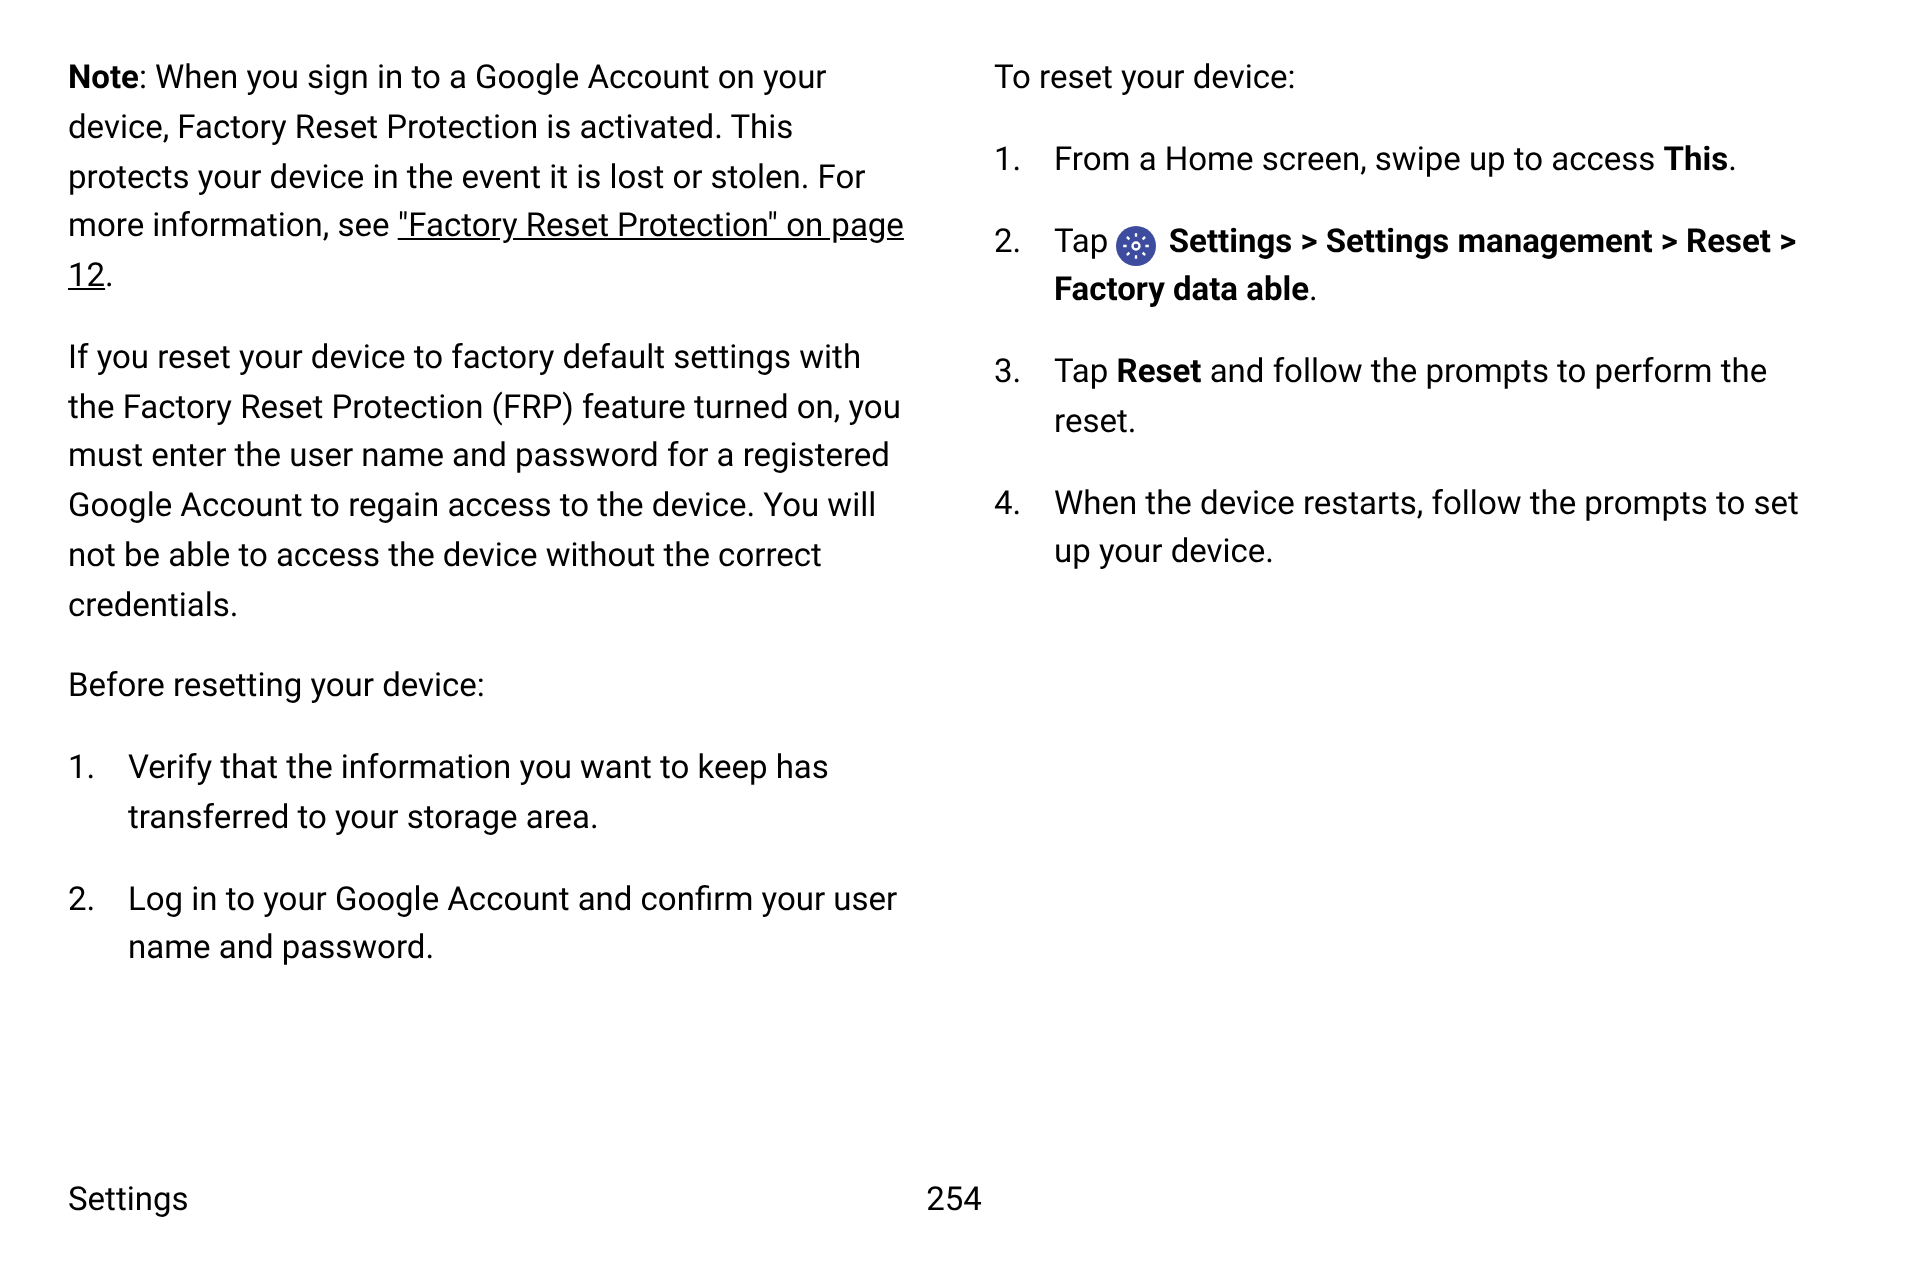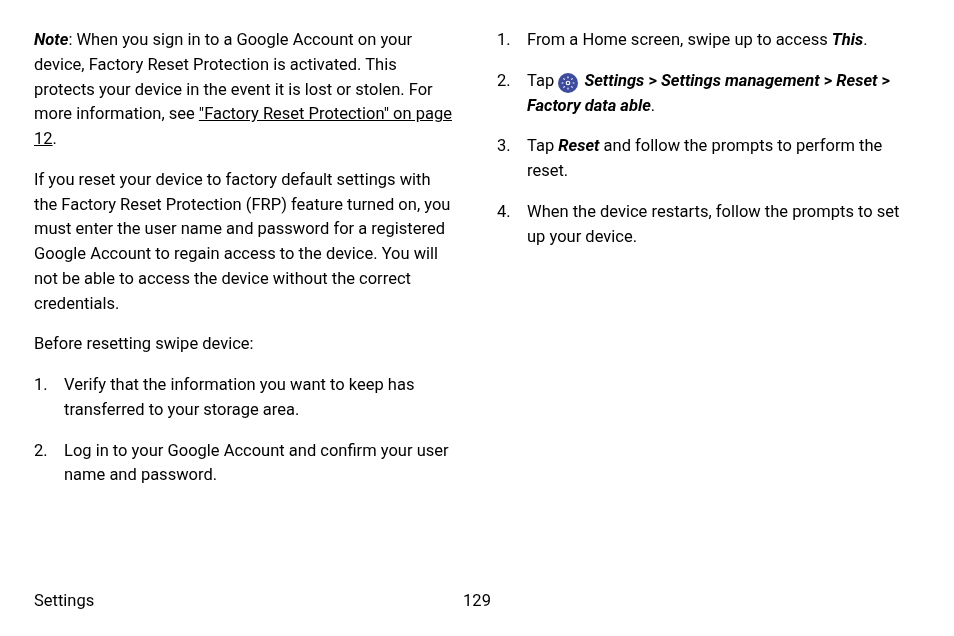--- a/index.html
+++ b/index.html
@@ -24,21 +24,20 @@
     }
     .col {
       flex: 1;
       min-width: 0;
     }
     p {
       margin-bottom: 16px;
     }
     .bold {
       font-weight: 700;
-      font-style: italic;
     }
     .underline {
       text-decoration: underline;
     }
     ol {
       list-style: none;
       counter-reset: item;
     }
     ol li {
       counter-increment: item;
@@ -88,28 +87,29 @@
   </style>
 </head>
 <body>
 
 <div class="columns">
   <div class="col">
     <p>
       <span class="bold">Note</span><span>: When you sign in to a Google Account on your device, Factory Reset Protection is activated. This protects your device in the event it is lost or stolen. For more information, see </span><span class="underline">"Factory Reset Protection" on page 12</span><span>.</span>
     </p>
     <p>If you reset your device to factory default settings with the Factory Reset Protection (FRP) feature turned on, you must enter the user name and password for a registered Google Account to regain access to the device. You will not be able to access the device without the correct credentials.</p>
-    <p>Before resetting swipe device:</p>
+    <p>Before resetting your device:</p>
     <ol>
       <li>Verify that the information you want to keep has transferred to your storage area.</li>
       <li>Log in to your Google Account and confirm your user name and password.</li>
     </ol>
   </div>
 
   <div class="col">
+    <p>To reset your device:</p>
     <ol>
       <li>
         <span>From a Home screen, swipe up to access </span><span class="bold">This</span><span>.</span>
       </li>
       <li>
         <span>Tap </span><span class="settings-icon">
             <svg viewBox="0 0 24 24" fill="none" stroke="#fff" stroke-width="2">
               <circle cx="12" cy="12" r="3"></circle>
               <path d="M12 1v3m0 16v3M4.2 4.2l2.1 2.1m11.4 11.4l2.1 2.1M1 12h3m16 0h3M4.2 19.8l2.1-2.1m11.4-11.4l2.1-2.1"></path>
             </svg>
@@ -125,14 +125,14 @@
       <li>
         <span>Tap </span><span class="bold">Reset</span><span> and follow the prompts to perform the reset.</span>
       </li>
       <li>When the device restarts, follow the prompts to set up your device.</li>
     </ol>
   </div>
 </div>
 
 <div class="footer">
   <span class="footer-left">Settings</span>
-  <span class="footer-center">129</span>
+  <span class="footer-center">254</span>
 </div>
 
 </body></html>

